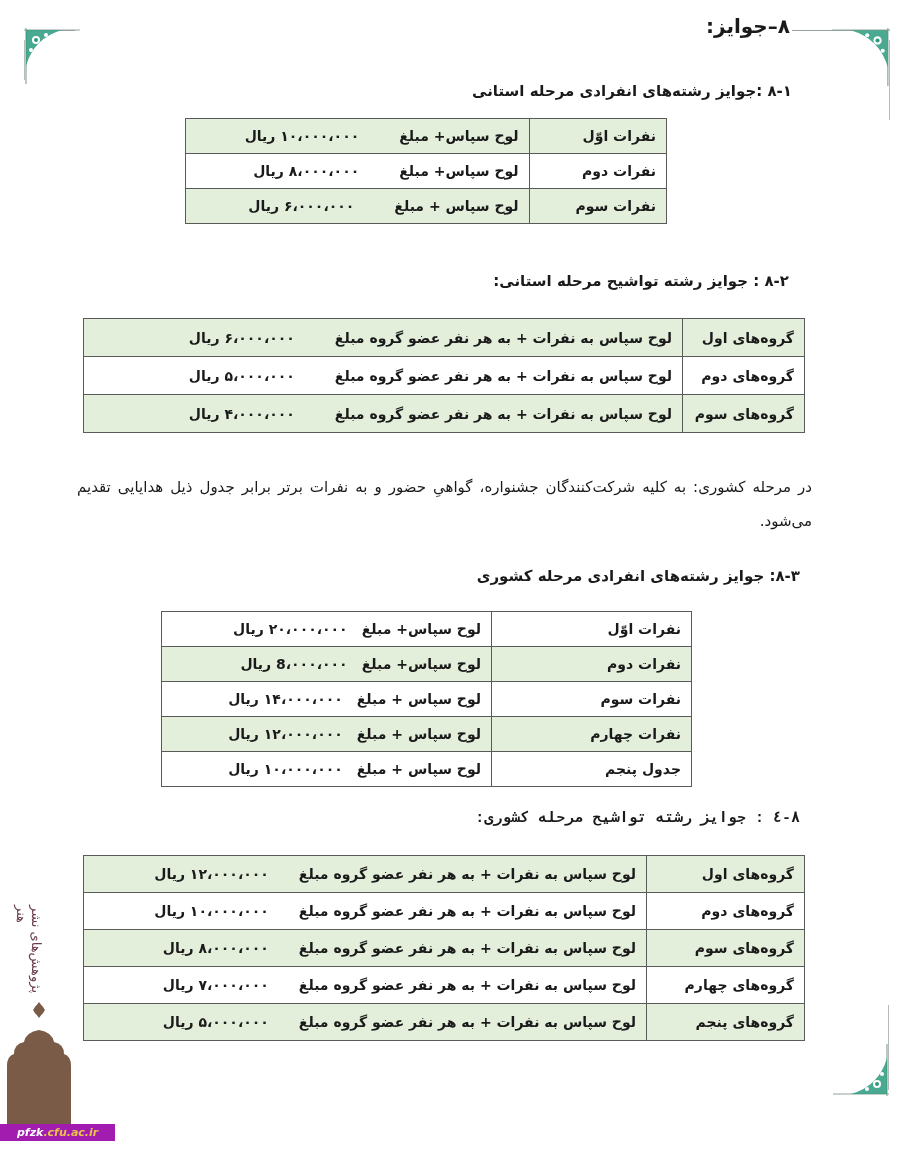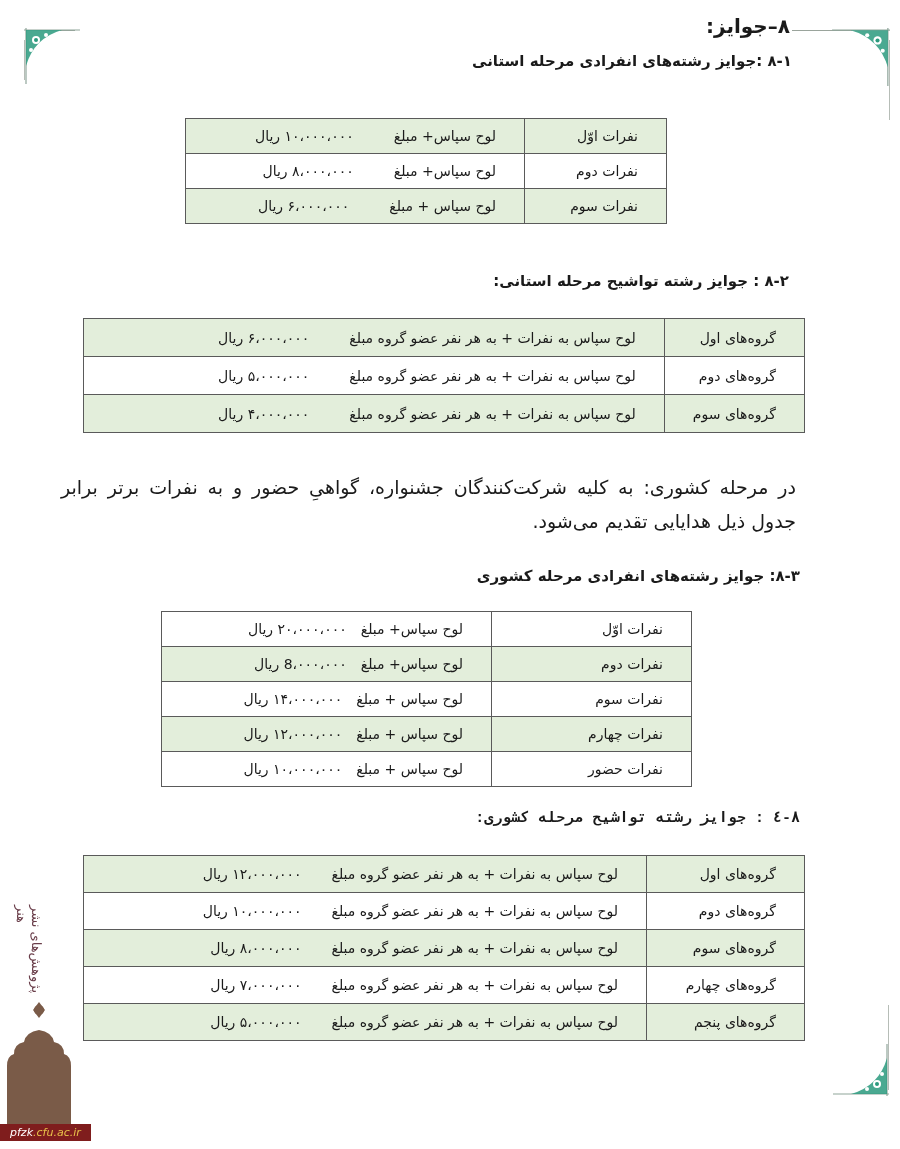--- a/index.html
+++ b/index.html
@@ -7,32 +7,32 @@
       font-family:"DejaVu Sans", sans-serif; color:#1a1a1a; }
     .abs { position:absolute; }
 
     .heading-main { position:absolute; right:110px; top:14px; font-size:20px; font-weight:bold; direction:rtl; }
     .top-rule { position:absolute; top:30px; height:1px; background:#9aa49c; }
     .side-rule { position:absolute; width:1px; background:#b6bdb7; }
 
     .section-title { position:absolute; font-size:15px; font-weight:bold; direction:rtl; white-space:nowrap; }
 
     table.prize { position:absolute; border-collapse:collapse; direction:rtl; font-size:14px; }
-    table.prize td { border:1.5px solid #5a5a5a; padding:0 28px; height:34px; white-space:nowrap; }
+    table.prize td { border:1.5px solid #5a5a5a; padding:0 10px; height:34px; white-space:nowrap;font-weight:bold; }
     table.prize tr.shaded td { background:#e3eedb; }
     table.prize td.rank { }
     table.prize td.desc { text-align:right; }
     .amount { display:inline-block; direction:rtl; }
     .prize-text { display:inline-block; }
     .spacer { display:inline-block; }
 
-    .paragraph { position:absolute; right:104px; top:470px; width:735px; font-size:19px; line-height:34px; direction:rtl; text-align:justify; }
+    .paragraph { position:absolute; right:88px; top:470px; width:735px; font-size:15px; line-height:34px; direction:rtl; text-align:justify; }
 
     .corner { position:absolute; }
-    .watermark { position:absolute; left:0; bottom:8px; background:#7f1d1d; color:#fff; font-size:11px; font-weight:normal; font-style:italic; padding:2px 10px; }
+    .watermark { position:absolute; left:0; bottom:8px; background:#a21caf; color:#fff; font-size:11px; font-weight:bold; font-style:italic; padding:2px 17px; }
     .watermark .yellow { color:#e8c24a; }
     .calligraphy { position:absolute; left:16px; top:905px; width:28px; height:110px; color:#6a3e4a; font-size:13px; writing-mode:vertical-rl; font-family:"DejaVu Serif", serif; }
   </style>
 </head>
 <body>
 
 <div class="top-rule" style="left:792px; width:60px;"></div>
 <div class="top-rule" style="left:60px; width:15px;"></div>
 <div class="side-rule" style="left:889px; top:40px; height:80px;"></div>
 <div class="side-rule" style="left:24px; top:40px; height:40px;"></div>
@@ -61,21 +61,21 @@
   <path d="M56 2 L56 54" stroke="#8fa59a" stroke-width="1.2" fill="none"></path>
   <path d="M56 52 L20 52 Q48 44 56 16 Z" fill="#2a9a7e" opacity="0.85"></path>
   <circle cx="46" cy="42" r="4" fill="#ffffff"></circle>
     <circle cx="46" cy="42" r="2" fill="#2a9a7e"></circle>
   <circle cx="36" cy="47" r="2" fill="#ffffff"></circle>
     <circle cx="51" cy="32" r="2" fill="#ffffff"></circle>
 </svg>
 
 <div class="heading-main">۸–جوایز:</div>
 
-<div class="section-title" style="right:108px; top:52px;">۸-۱ :جوایز رشته‌های انفرادی مرحله استانی</div>
+<div class="section-title" style="right:108px; top:82px;">۸-۱ :جوایز رشته‌های انفرادی مرحله استانی</div>
 <table class="prize" style="left:185px; top:118px; width:482px;">
   <colgroup>
       <col style="width:118px">
       <col style="width:150px">
       <col>
     </colgroup>
   <tbody>
       <tr class="shaded">
     <td class="rank">نفرات اوّل</td>
     <td class="desc" colspan="2"><span class="prize-text">لوح سپاس+ مبلغ</span><span class="spacer" style="width:40px"></span><span class="amount">۱۰،۰۰۰،۰۰۰ ریال</span></td>
@@ -132,21 +132,21 @@
   </tr>
   <tr>
     <td class="rank" style="height:29px">نفرات سوم</td>
     <td class="desc"><span class="prize-text">لوح سپاس + مبلغ</span><span class="spacer" style="width:14px"></span><span class="amount">۱۴،۰۰۰،۰۰۰ ریال</span></td>
   </tr>
   <tr class="shaded">
     <td class="rank" style="height:29px">نفرات چهارم</td>
     <td class="desc"><span class="prize-text">لوح سپاس + مبلغ</span><span class="spacer" style="width:14px"></span><span class="amount">۱۲،۰۰۰،۰۰۰ ریال</span></td>
   </tr>
   <tr>
-    <td class="rank" style="height:29px">نفرات حضور</td>
+    <td class="rank" style="height:29px">جدول پنجم</td>
     <td class="desc"><span class="prize-text">لوح سپاس + مبلغ</span><span class="spacer" style="width:14px"></span><span class="amount">۱۰،۰۰۰،۰۰۰ ریال</span></td>
   </tr>
 </tbody>
   </table>
 
 <div class="section-title" style="right:100px; top:808px;font-family:Liberation Mono, monospace;">۸-٤ : جوایز رشته تواشیح مرحله کشوری:</div>
 <table class="prize" style="left:83px; top:855px; width:722px;">
   <colgroup>
       <col style="width:158px">
       <col>

